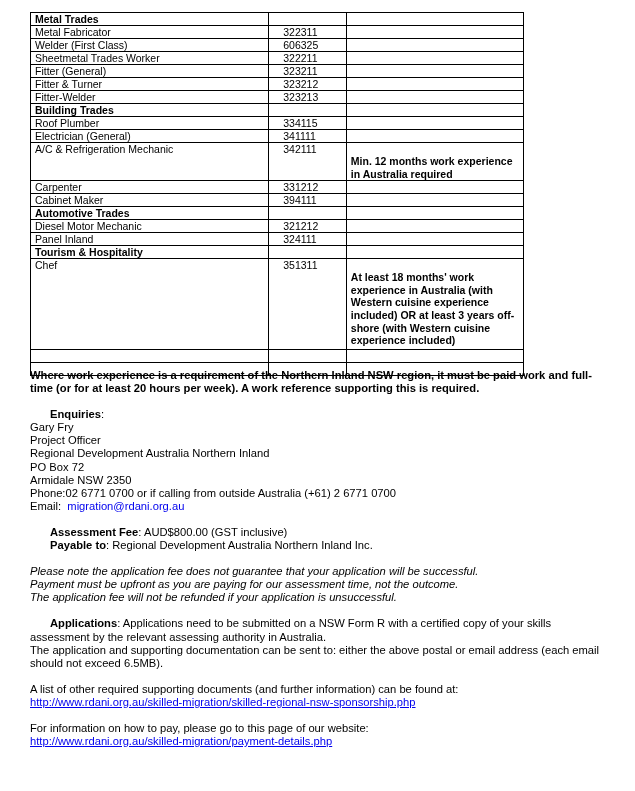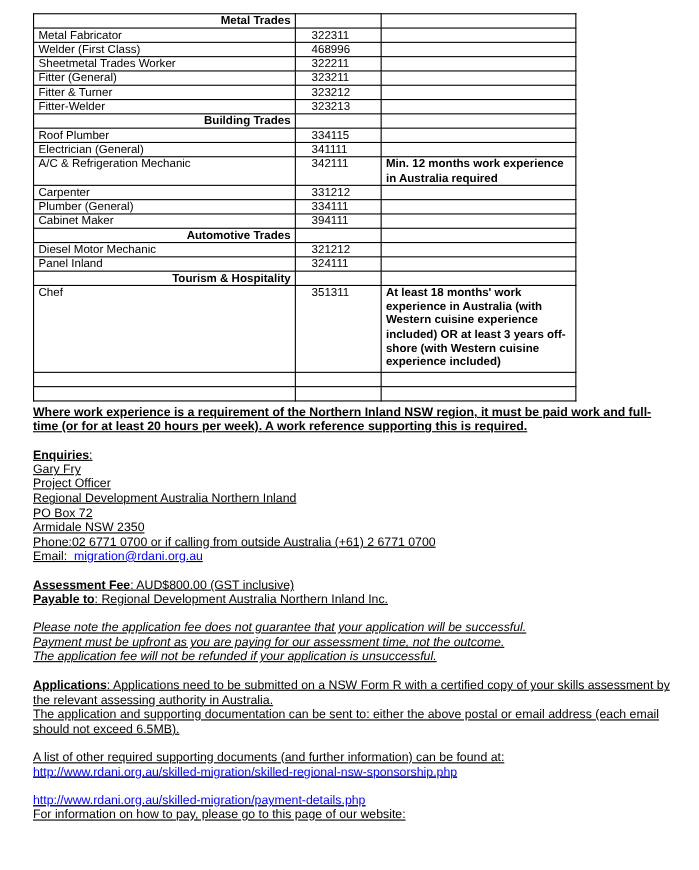--- a/index.html
+++ b/index.html
@@ -10,31 +10,31 @@
   .tbl {
     position: absolute; left: 30px; top: 12px; width: 494px;
     border-collapse: collapse; font-size: 10.5px; line-height: 12px;
   }
   .tbl td {
     border: 1px solid #000; padding: 0 4px; vertical-align: top; height: 12px;
   }
   .tbl td.c1 { width: 232px; }
   .tbl td.c2 { width: 59px; padding-left: 14px; }
   .tbl td.c3 { width: 170px; font-weight: bold; line-height: 12.6px; }
-  .tbl tr.cat td.c1 { text-align: right; font-weight: bold; }
-  .tbl tr.multi td.c3 { padding-top: 0; }
+  .tbl tr.cat td.c1 { text-align: left; font-weight: bold; }
+  .tbl tr.multi td.c3 { padding-top: 12px; }
   .tbl tr.blank td { height: 12px; }
 
   .body {
     position: absolute; left: 30px; top: 369px; width: 580px;
     font-size: 11.2px; line-height: 13.1px;
   }
-  .body p { margin: 0; text-decoration: underline; }
+  .body p { margin: 0; }
   .gap { height: 13px; }
-  .b { font-weight: bold; }
+  .b { font-weight: bold; margin-left: 20px; }
   .i { font-style: italic; }
   a, .link { color: #0000ee; }
   .link { text-decoration: underline; margin-top: 18px; }
   .email { color: #0000ee; text-decoration: none; text-align: right; }
 </style>
 </head>
 <body>
 
 <table class="tbl">
   <tbody>
@@ -44,21 +44,21 @@
       <td class="c2"></td>
         <td class="c3"></td>
     </tr>
     <tr>
       <td class="c1">Metal Fabricator</td>
       <td class="c2">322311</td>
       <td class="c3"></td>
     </tr>
     <tr>
       <td class="c1">Welder (First Class)</td>
-      <td class="c2">468996</td>
+      <td class="c2">606325</td>
       <td class="c3"></td>
     </tr>
     <tr>
       <td class="c1">Sheetmetal Trades Worker</td>
       <td class="c2">322211</td>
       <td class="c3"></td>
     </tr>
     <tr>
       <td class="c1">Fitter (General)</td>
       <td class="c2">323211</td>
@@ -91,25 +91,20 @@
       <td class="c3"></td>
     </tr>
     <tr class="multi">
       <td class="c1">A/C &amp; Refrigeration Mechanic</td>
       <td class="c2">342111</td>
       <td class="c3">Min. 12 months work experience in Australia required</td>
     </tr>
     <tr>
       <td class="c1">Carpenter</td>
       <td class="c2">331212</td>
-      <td class="c3"></td>
-    </tr>
-    <tr>
-      <td class="c1">Plumber (General)</td>
-      <td class="c2">334111</td>
       <td class="c3"></td>
     </tr>
     <tr>
       <td class="c1">Cabinet Maker</td>
       <td class="c2">394111</td>
       <td class="c3"></td>
     </tr>
 
     <tr class="cat">
       <td class="c1">Automotive Trades</td>
@@ -175,15 +170,15 @@
   <div class="gap"></div>
 
   <p><span class="b">Applications</span>: <span>Applications need to be submitted on a NSW Form R with a certified copy of your skills assessment by the relevant assessing authority in Australia.</span></p>
   <p>The application and supporting documentation can be sent to: either the above postal or email address (each email should not exceed 6.5MB).</p>
   <div class="gap"></div>
 
   <p>A list of other required supporting documents (and further information) can be found at:</p>
   <p><a class="link">http://www.rdani.org.au/skilled-migration/skilled-regional-nsw-sponsorship.php</a></p>
   <div class="gap"></div>
 
+  <p>For information on how to pay, please go to this page of our website:</p>
   <p><a class="link">http://www.rdani.org.au/skilled-migration/payment-details.php</a></p>
-  <p>For information on how to pay, please go to this page of our website:</p>
 </div>
 
 </body></html>

